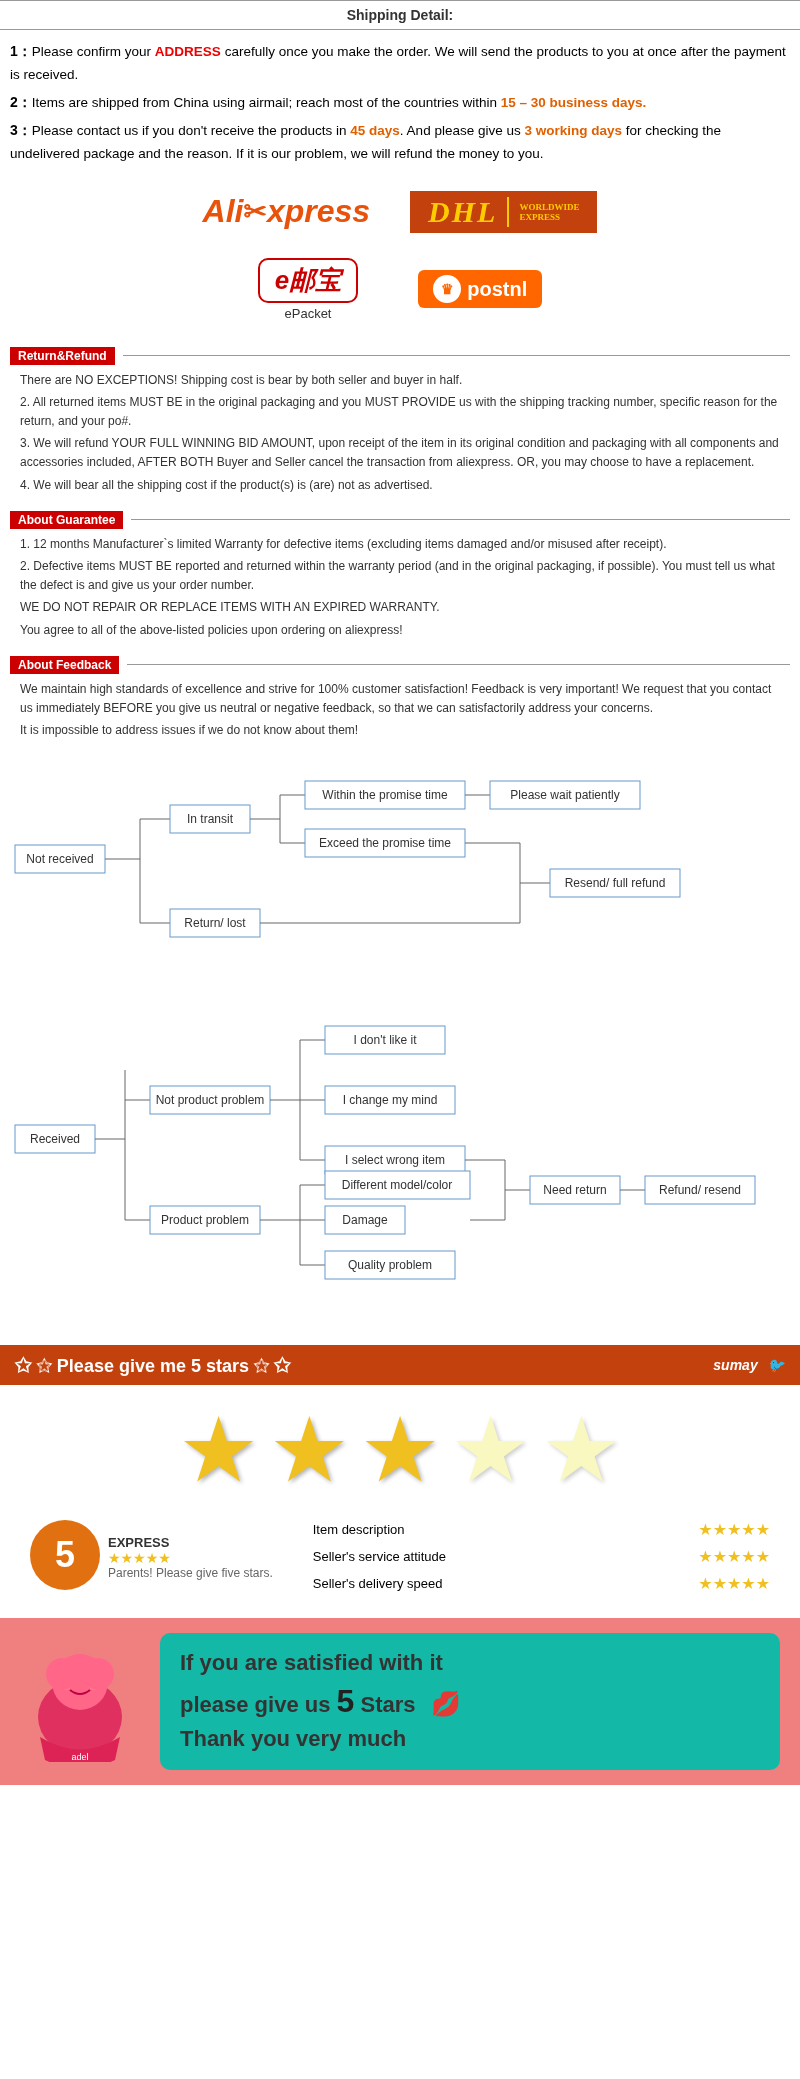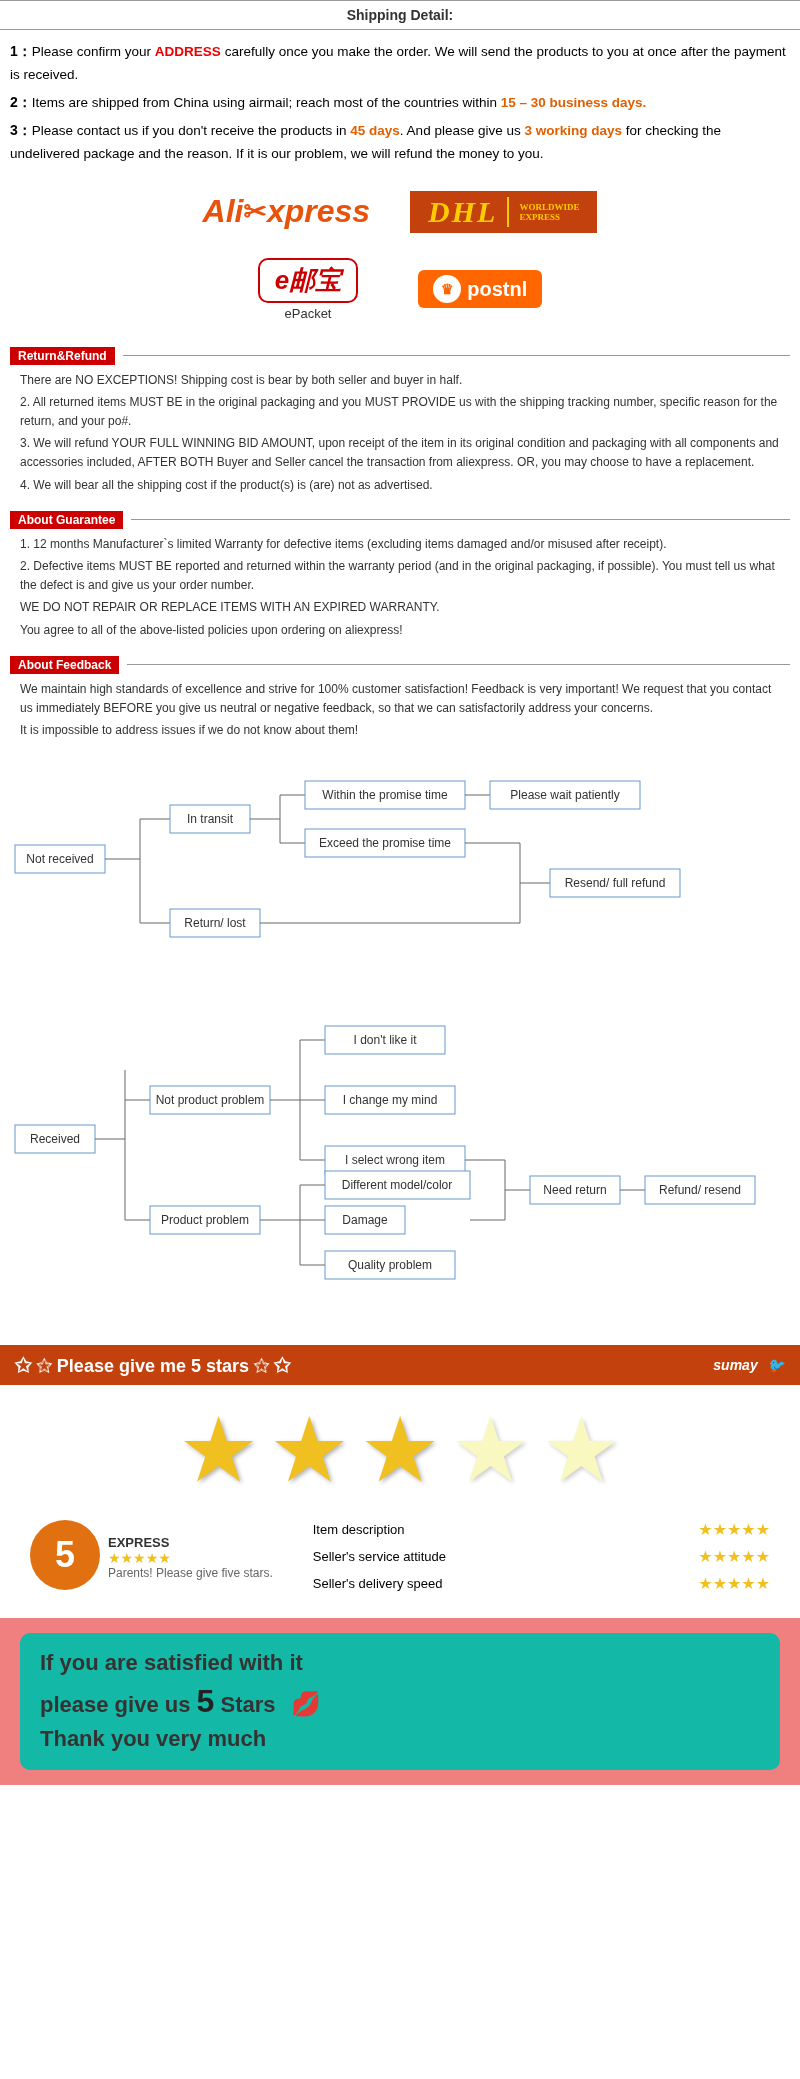--- a/index.html
+++ b/index.html
@@ -459,20 +459,46 @@
     </div>
     <div class="rating-row">
       <span>Seller's delivery speed</span>
       <span class="stars-gold">★★★★★</span>
     </div>
   </div>
 </div>
 
 <div class="bottom-pink">
 
+  <div style="flex-shrink:0;width:120px;height:120px;position:relative;">
+    
+    <svg width="120" height="120">
+
+      <ellipse cx="60" cy="75" rx="42" ry="38" fill="#e03060"></ellipse>
+
+      <circle cx="60" cy="40" r="28" fill="#ff6688"></circle>
+
+      <circle cx="51" cy="37" r="4" fill="#fff"></circle>
+      <circle cx="69" cy="37" r="4" fill="#fff"></circle>
+      <circle cx="52" cy="37" r="2" fill="#333"></circle>
+      <circle cx="70" cy="37" r="2" fill="#333"></circle>
+
+      <ellipse cx="45" cy="44" rx="6" ry="4" fill="#ffaacc" opacity="0.6"></ellipse>
+      <ellipse cx="75" cy="44" rx="6" ry="4" fill="#ffaacc" opacity="0.6"></ellipse>
+
+      <path d="M50 48 Q60 56 70 48" stroke="#c00040" stroke-width="2" fill="none"></path>
+
+      <circle cx="42" cy="32" r="16" fill="#ff6688"></circle>
+      <circle cx="78" cy="32" r="16" fill="#ff6688"></circle>
+
+      <path d="M20 95 Q60 120 100 95 L95 118 Q60 135 25 118 Z" fill="#dd2255"></path>
+
+      <text x="60" y="118" text-anchor="middle" font-size="9" fill="#fff">adel</text>
+    </svg>
+  </div>
 
   <div class="pink-text-box">
     <div class="big-text">
       <span>If you are satisfied with it</span><br>
       <span>please give us</span>
       <span class="num5">5</span>
       <span>Stars</span>
       
       <span style="font-size:24px;margin-left:10px;">💋</span>
       <br>

